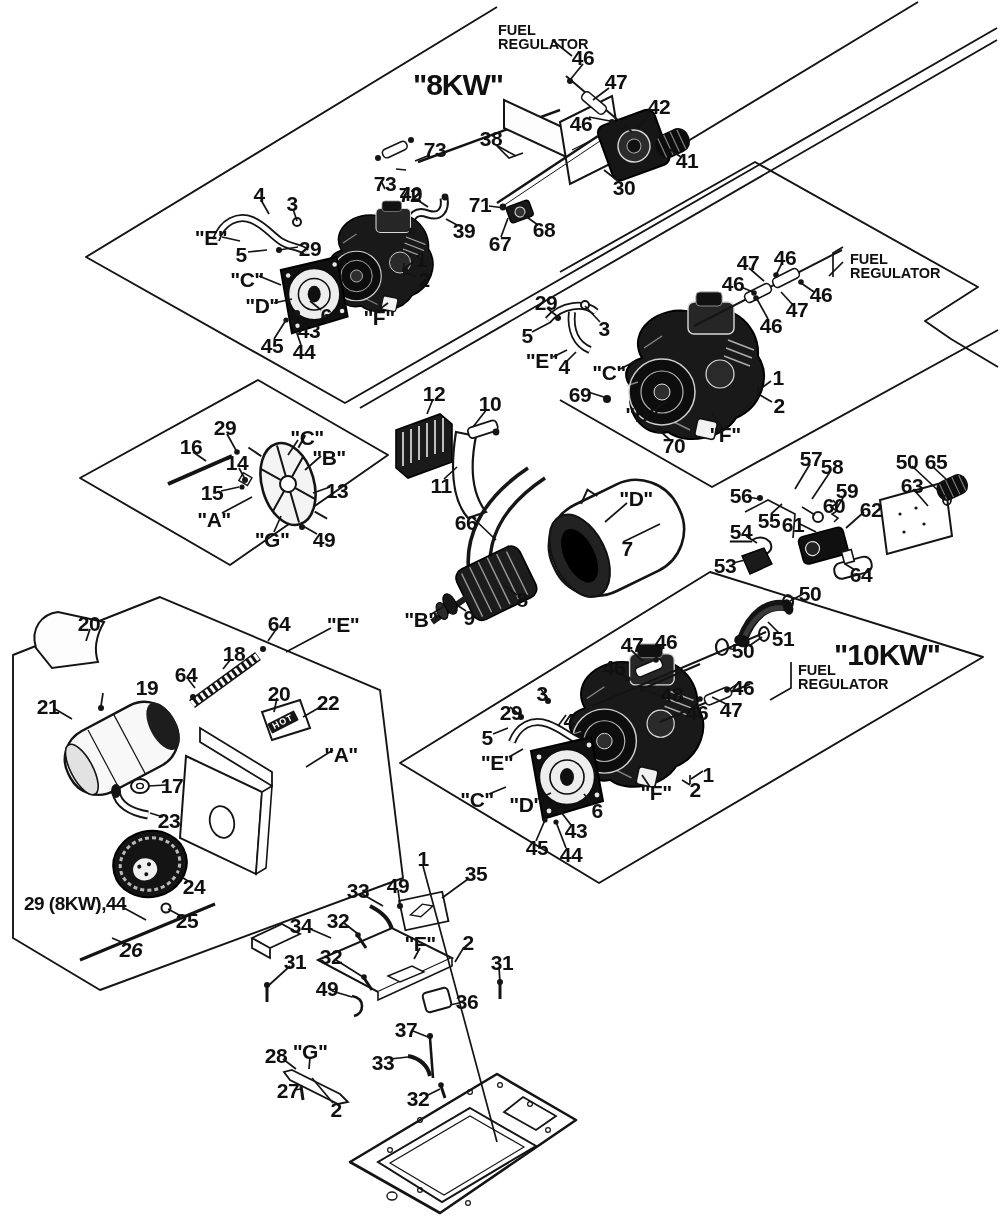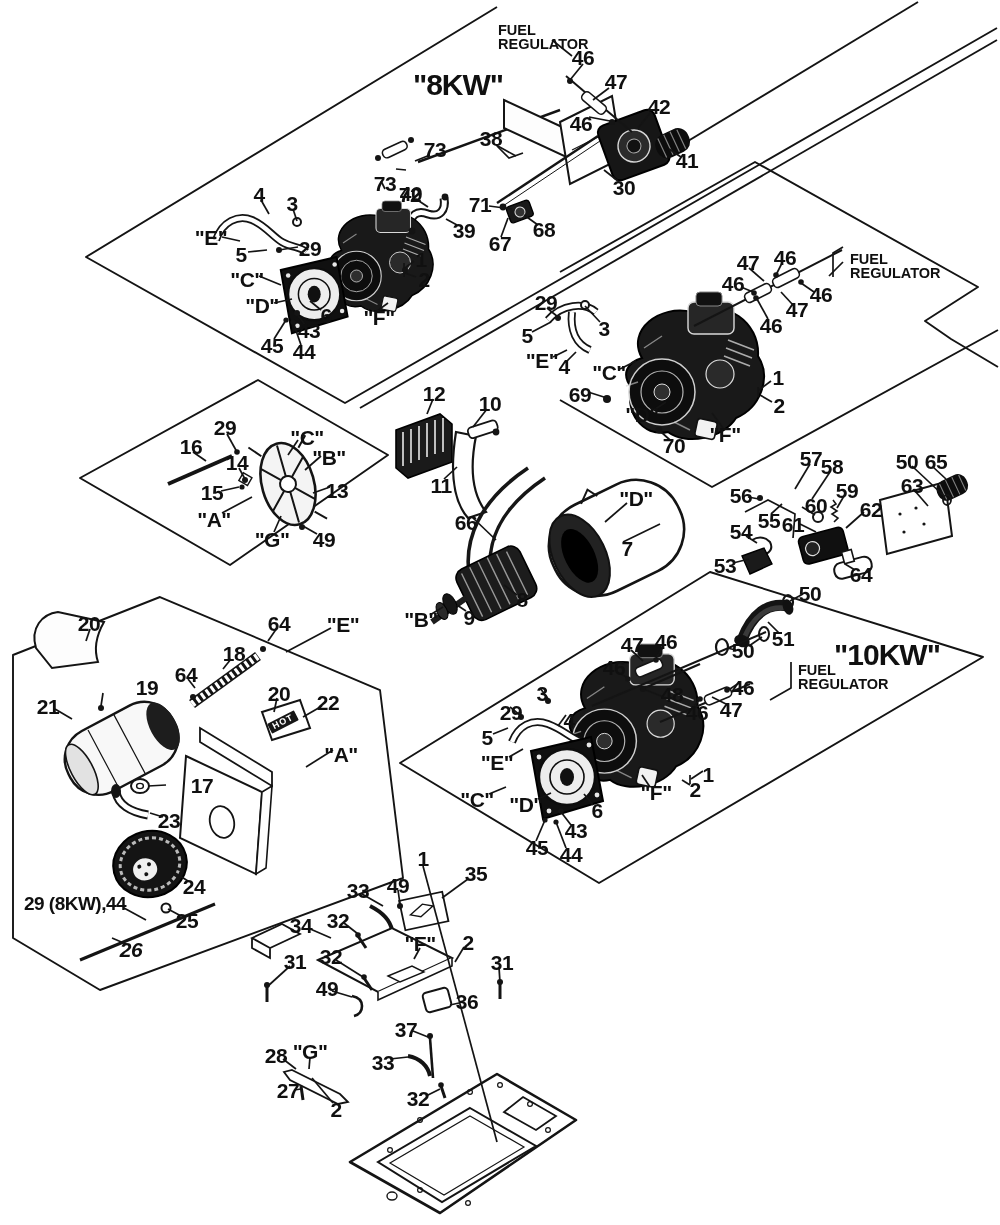--- a/index.html
+++ b/index.html
@@ -547,25 +547,25 @@
       <div class="lbl n" style="left: 522px; top: 599px;">8</div>
       <div class="lbl n" style="left: 469px; top: 617px;">9</div>
       <div class="lbl q" style="left: 421px; top: 619px;">"B"</div>
       <div class="lbl n" style="left: 811px; top: 458px;">57</div>
       <div class="lbl n" style="left: 832px; top: 466px;">58</div>
       <div class="lbl n" style="left: 907px; top: 461px;">50</div>
       <div class="lbl n" style="left: 936px; top: 461px;">65</div>
       <div class="lbl n" style="left: 912px; top: 485px;">63</div>
       <div class="lbl n" style="left: 741px; top: 495px;">56</div>
       <div class="lbl n" style="left: 769px; top: 520px;">55</div>
-      <div class="lbl n" style="left: 816px; top: 505px;">60</div>
+      <div class="lbl n" style="left: 834px; top: 505px;">60</div>
       <div class="lbl n" style="left: 847px; top: 490px;">59</div>
       <div class="lbl n" style="left: 793px; top: 524px;">61</div>
       <div class="lbl n" style="left: 871px; top: 509px;">62</div>
-      <div class="lbl n" style="left: 741px; top: 531px;">54</div>
+      <div class="lbl n" style="left: 741px; top: 531px; text-decoration: underline;">54</div>
       <div class="lbl n" style="left: 725px; top: 565px;">53</div>
       <div class="lbl n" style="left: 861px; top: 574px;">64</div>
       <div class="lbl n" style="left: 810px; top: 593px;">50</div>
       <div class="lbl n" style="left: 783px; top: 638px;">51</div>
       <div class="lbl n" style="left: 743px; top: 650px;">50</div>
       <div class="lbl n" style="left: 632px; top: 644px;">47</div>
       <div class="lbl n" style="left: 666px; top: 641px;">46</div>
       <div class="lbl n" style="left: 614px; top: 667px;">46</div>
       <div class="lbl n" style="left: 672px; top: 694px;">48</div>
       <div class="lbl n" style="left: 743px; top: 687px;">46</div>
@@ -588,21 +588,21 @@
       <div class="lbl n" style="left: 89px; top: 623px;">20</div>
       <div class="lbl n" style="left: 103px; top: 687px; margin-left: 44px;">19</div>
       <div class="lbl n" style="left: 48px; top: 706px;">21</div>
       <div class="lbl n" style="left: 186px; top: 674px;">64</div>
       <div class="lbl n" style="left: 234px; top: 653px;">18</div>
       <div class="lbl n" style="left: 279px; top: 623px;">64</div>
       <div class="lbl q" style="left: 343px; top: 624px;">"E"</div>
       <div class="lbl n" style="left: 279px; top: 693px;">20</div>
       <div class="lbl n" style="left: 328px; top: 702px;">22</div>
       <div class="lbl q" style="left: 341px; top: 754px;">"A"</div>
-      <div class="lbl n" style="left: 172px; top: 785px; margin-left: 30px;">17</div>
+      <div class="lbl n" style="left: 172px; top: 785px;">17</div>
       <div class="lbl n" style="left: 169px; top: 820px;">23</div>
       <div class="lbl n" style="left: 194px; top: 886px;">24</div>
       <div class="lbl wide" style="left: 75px; top: 903px;">29 (8KW),44</div>
       <div class="lbl n" style="left: 187px; top: 920px;">25</div>
       <div class="lbl n" style="left: 131px; top: 949px; font-style: italic;">26</div>
       <div class="lbl n" style="left: 423px; top: 858px;">1</div>
       <div class="lbl n" style="left: 476px; top: 873px;">35</div>
       <div class="lbl n" style="left: 358px; top: 890px;">33</div>
       <div class="lbl n" style="left: 398px; top: 885px;">49</div>
       <div class="lbl n" style="left: 301px; top: 925px;">34</div>

